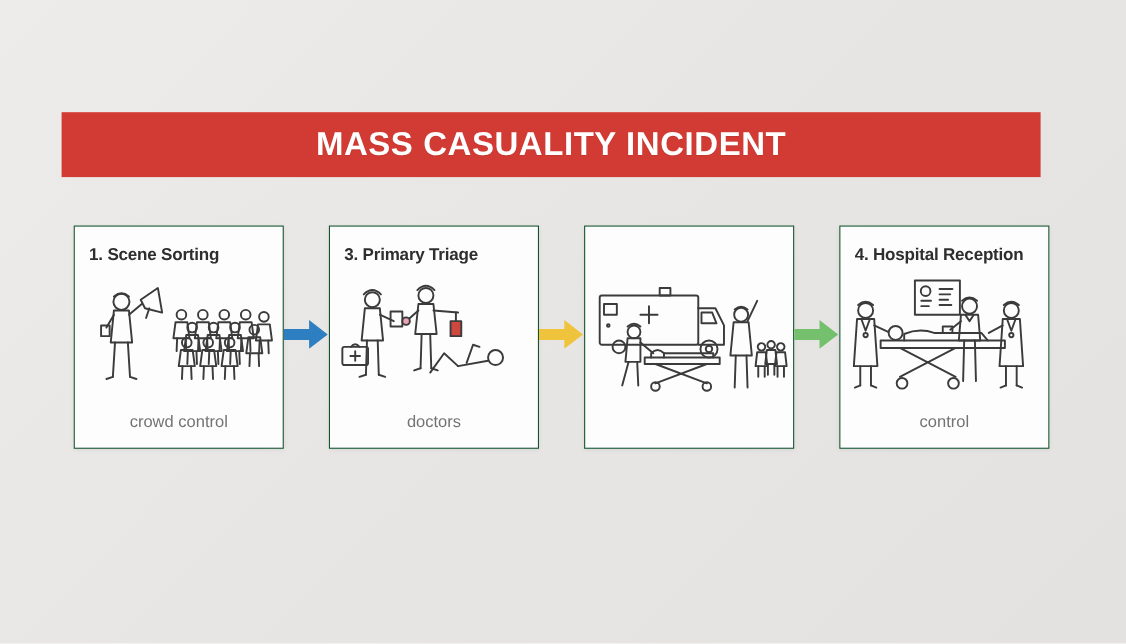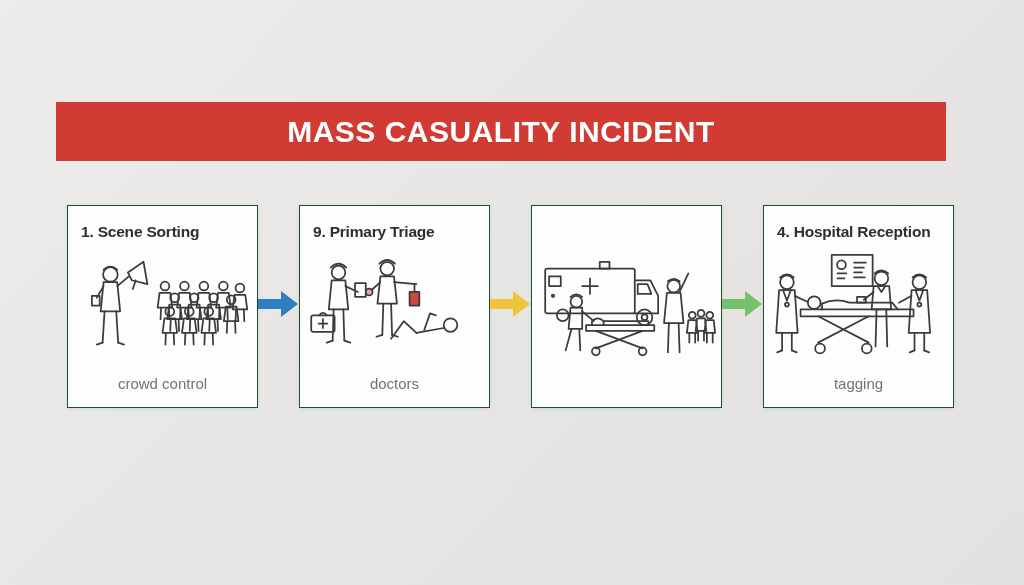--- a/index.html
+++ b/index.html
@@ -100,21 +100,21 @@
       </svg>
     </div>
     <p class="card-caption">crowd control</p>
   </section>
 
   <svg class="arrow arrow-1" viewBox="0 0 40 26" width="40" height="26">
     <polygon points="0,8 23,8 23,0 40,13 23,26 23,18 0,18" fill="#2e7fc1"></polygon>
   </svg>
 
   <section class="card card-2">
-    <h2 class="card-title">9. Primary Triage</h2>
+    <h2 class="card-title">3. Primary Triage</h2>
     <div class="art-wrap">
       <svg class="art" width="175" height="112" viewBox="0 0 175 115">
 
         <circle cx="30" cy="20" r="7"></circle>
         <path d="M22 15 Q30 7 38 15"></path>
         <path d="M23 28 L37 28 L40 58 L20 58 Z"></path>
         <path d="M37 34 L50 40"></path>
         <rect x="47" y="31" width="11" height="14"></rect>
         <path d="M25 58 L24 90 M35 58 L36 90"></path>
         <path d="M24 90 L18 92 M36 90 L42 92"></path>
@@ -235,16 +235,16 @@
         <circle cx="152" cy="30" r="7"></circle>
         <path d="M145 25 Q152 19 159 25"></path>
         <path d="M144 38 L160 38 L163 82 L141 82 Z"></path>
         <path d="M148 38 L152 49 L156 38"></path>
         <circle cx="152" cy="53" r="2"></circle>
         <path d="M144 44 L131 51"></path>
         <path d="M147 82 L147 100 M157 82 L157 100"></path>
         <path d="M147 100 L142 102 M157 100 L162 102"></path>
       </svg>
     </div>
-    <p class="card-caption">tagging</p>
+    <p class="card-caption">control</p>
   </section>
 
 </div>
 
 </body></html>

